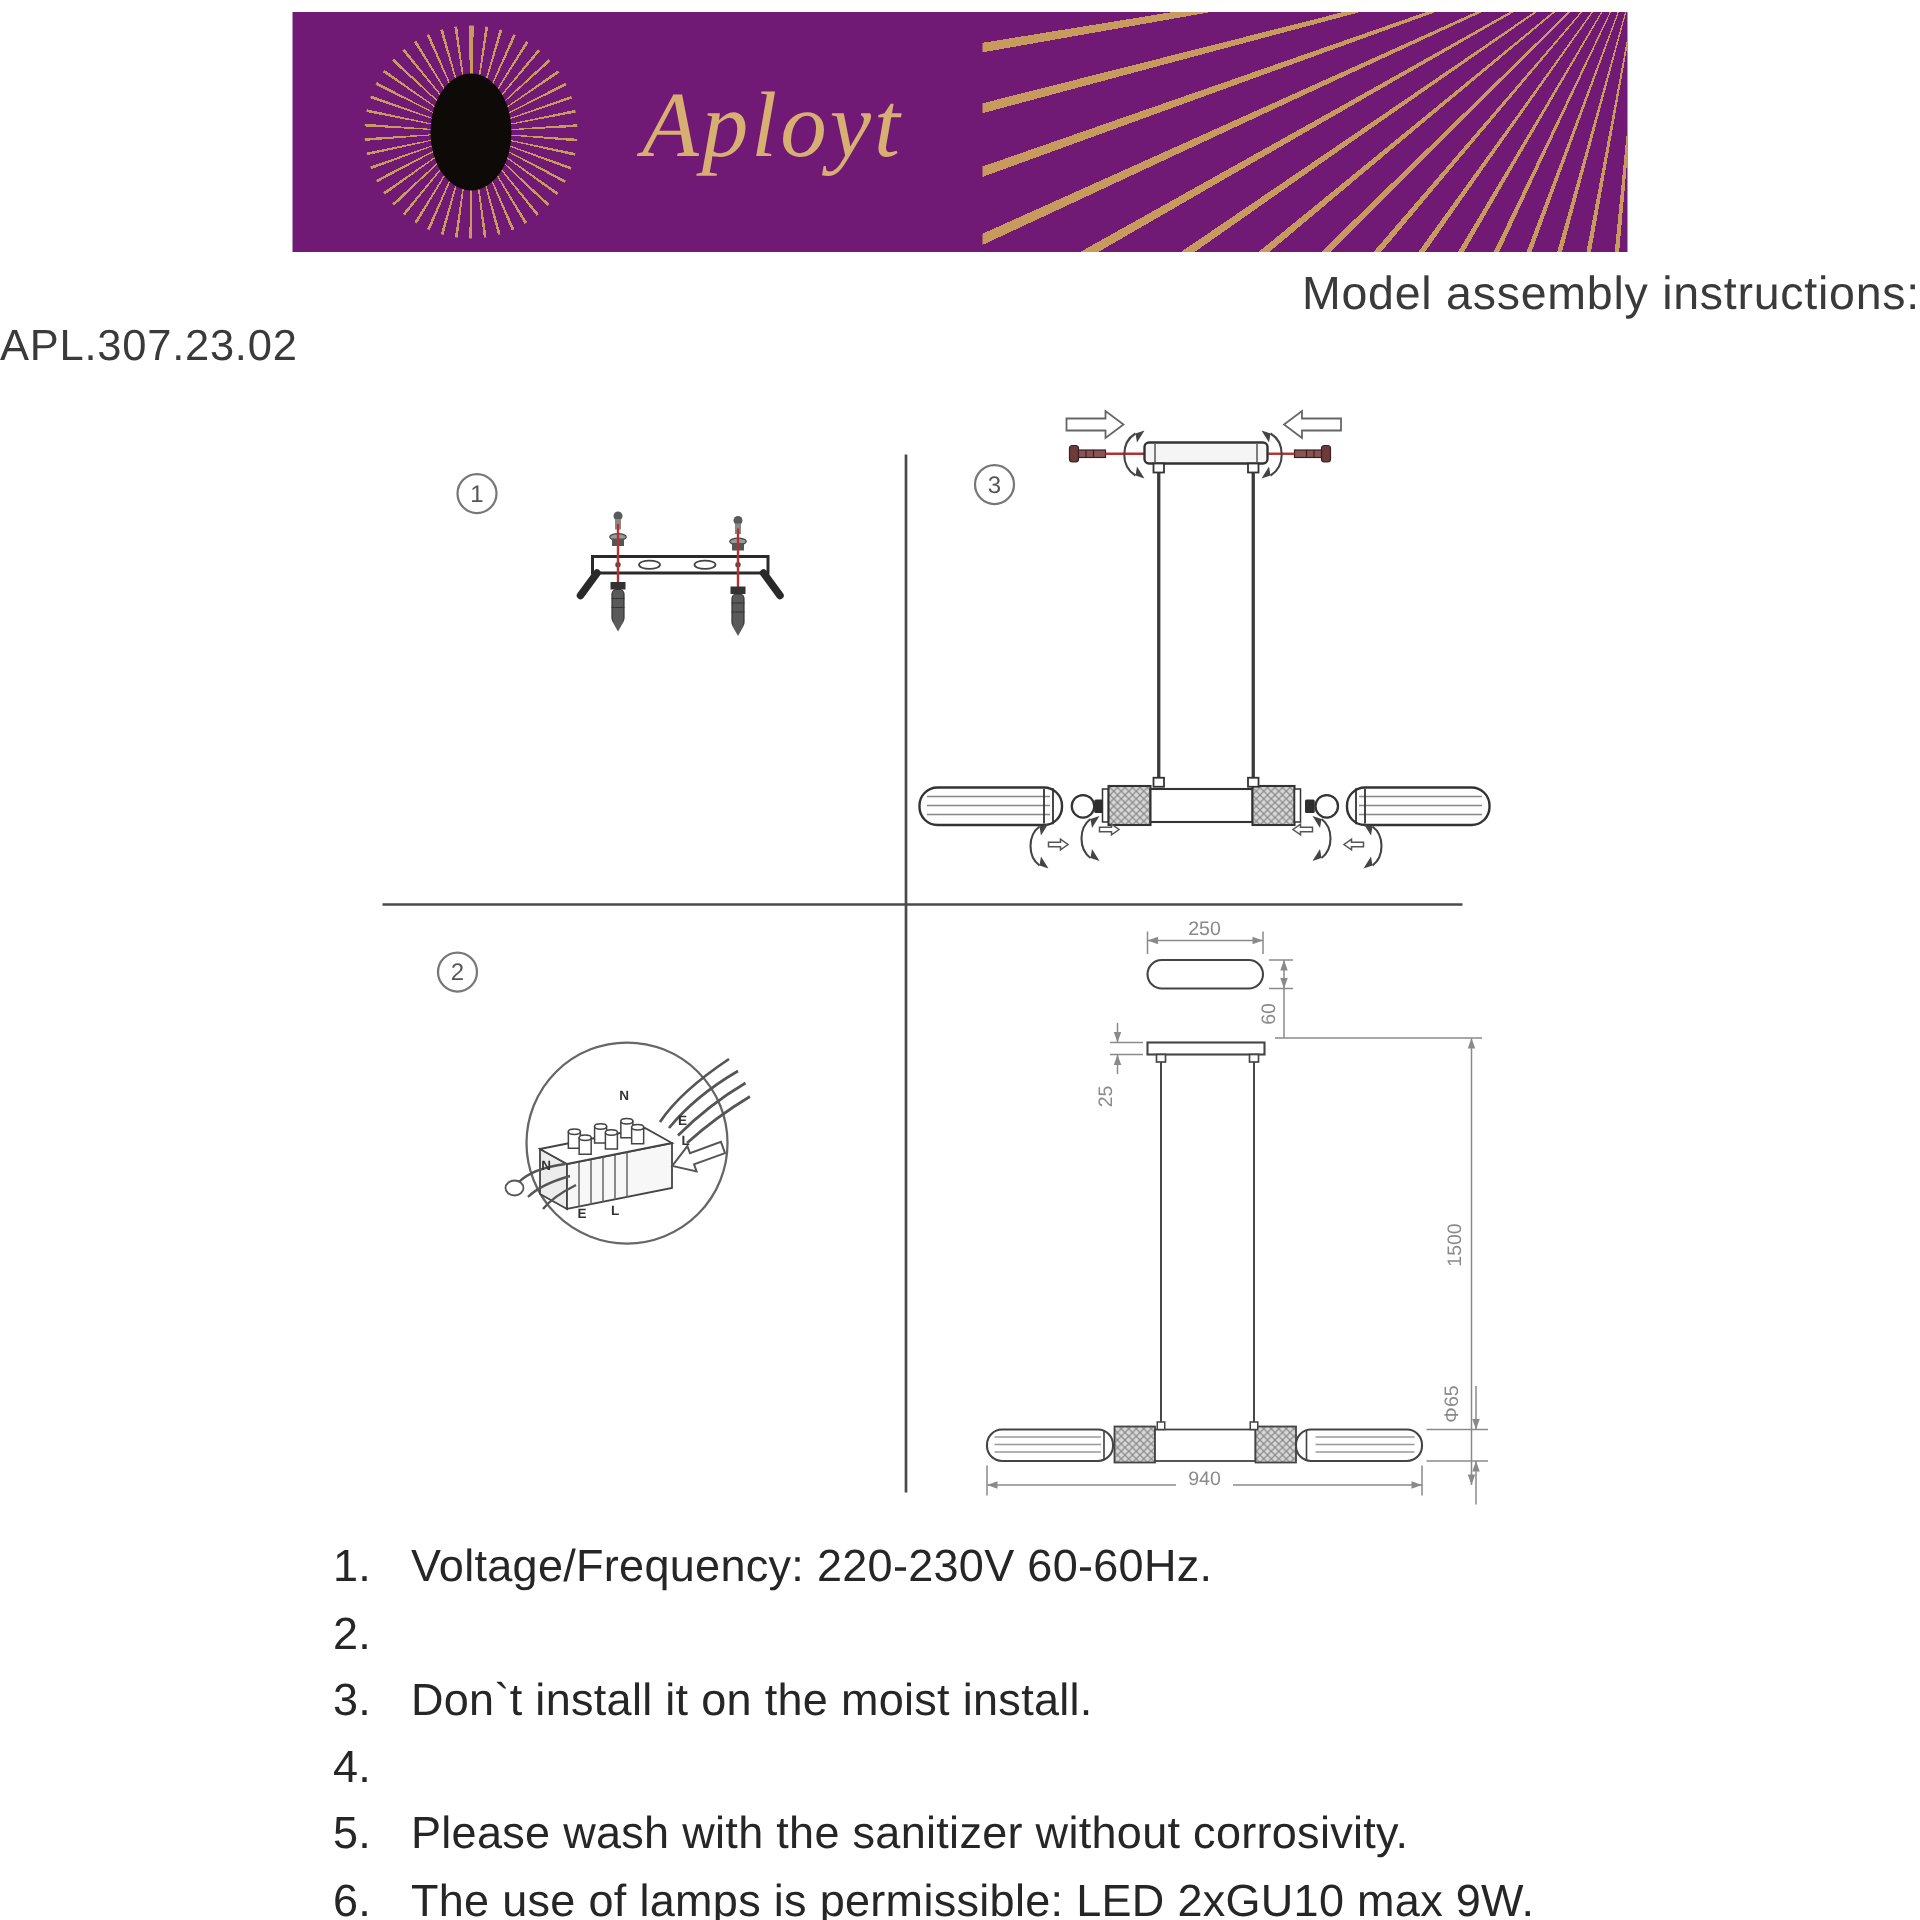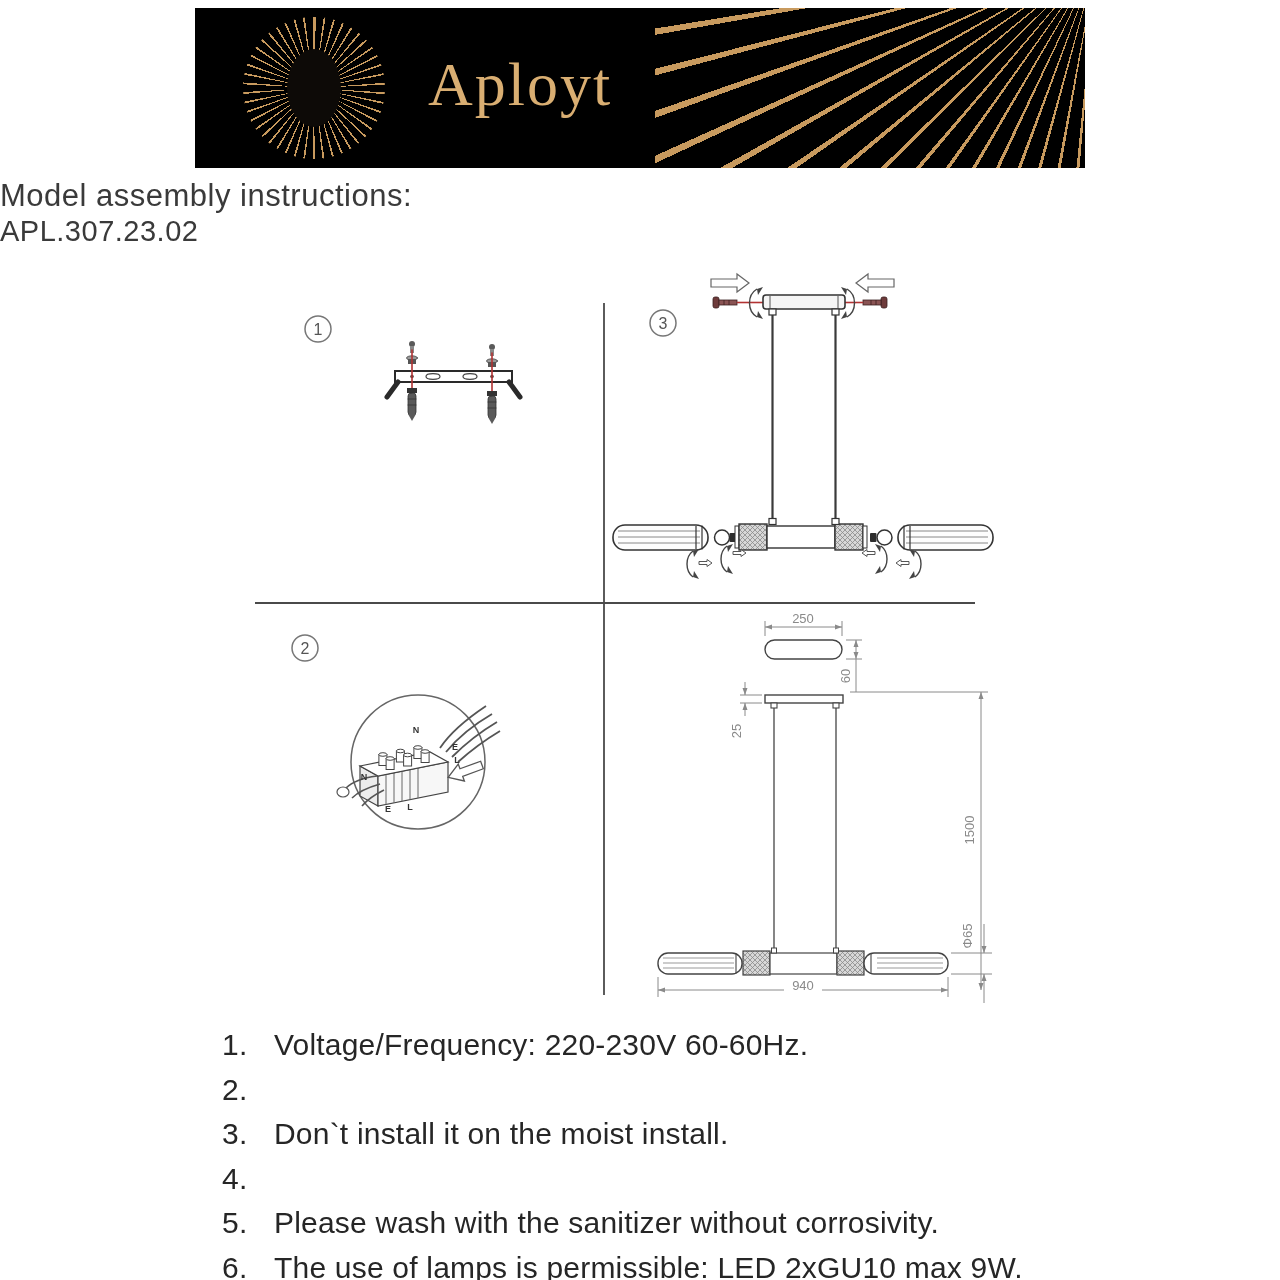--- a/index.html
+++ b/index.html
@@ -2,34 +2,34 @@
 <html><head>
 <meta charset="utf-8">
 <style>
   html,body{margin:0;padding:0;}
   body{width:1280px;height:1280px;background:#ffffff;overflow:hidden;
        font-family:"Liberation Sans",sans-serif;}
   .page{position:relative;width:1280px;height:1280px;background:#fff;}
 
   
   .banner{position:absolute;left:195px;top:8px;width:890px;height:160px;
-          background:#000000;overflow:hidden;}
+          background:#701a75;overflow:hidden;font-style:italic;}
   .burst{position:absolute;left:48px;top:9px;width:142px;height:142px;border-radius:50%;
          background:repeating-conic-gradient(#c89a5e 0deg 1.5deg,transparent 1.5deg 7.8deg);}
   .burst-core{position:absolute;left:50%;top:50%;width:54px;height:78px;
               transform:translate(-50%,-50%);background:#0d0a07;border-radius:50%;}
   .brand{position:absolute;left:233px;top:50%;transform:translateY(-55%);
          font-family:"Liberation Serif",serif;font-size:62px;letter-spacing:2px;
          color:#d9ae72;}
   .corner-rays{position:absolute;right:0;top:0;width:430px;height:160px;
          background:repeating-conic-gradient(from 90deg at 103% -32%,
                     #c89a5e 0deg 0.8deg,transparent 0.8deg 5deg);}
 
   
-  .title1{position:absolute;left:0;top:178px;width:100%;text-align:left;
+  .title1{position:absolute;left:0;top:178px;width:100%;text-align:right;
           font-size:31px;letter-spacing:.5px;color:#3a3a3a;}
   .title2{position:absolute;left:0;top:215px;width:100%;text-align:left;
           font-size:29px;letter-spacing:.5px;color:#3a3a3a;}
 
   
   svg.diagram{position:absolute;left:0;top:0;width:1280px;height:1280px;}
   svg text{font-family:"Liberation Sans",sans-serif;}
   .dimtxt{fill:#8a8a8a;font-size:13px;}
   .steptxt{fill:#555;font-size:16px;}
   .wiretxt{fill:#333;font-size:9px;font-weight:bold;}

